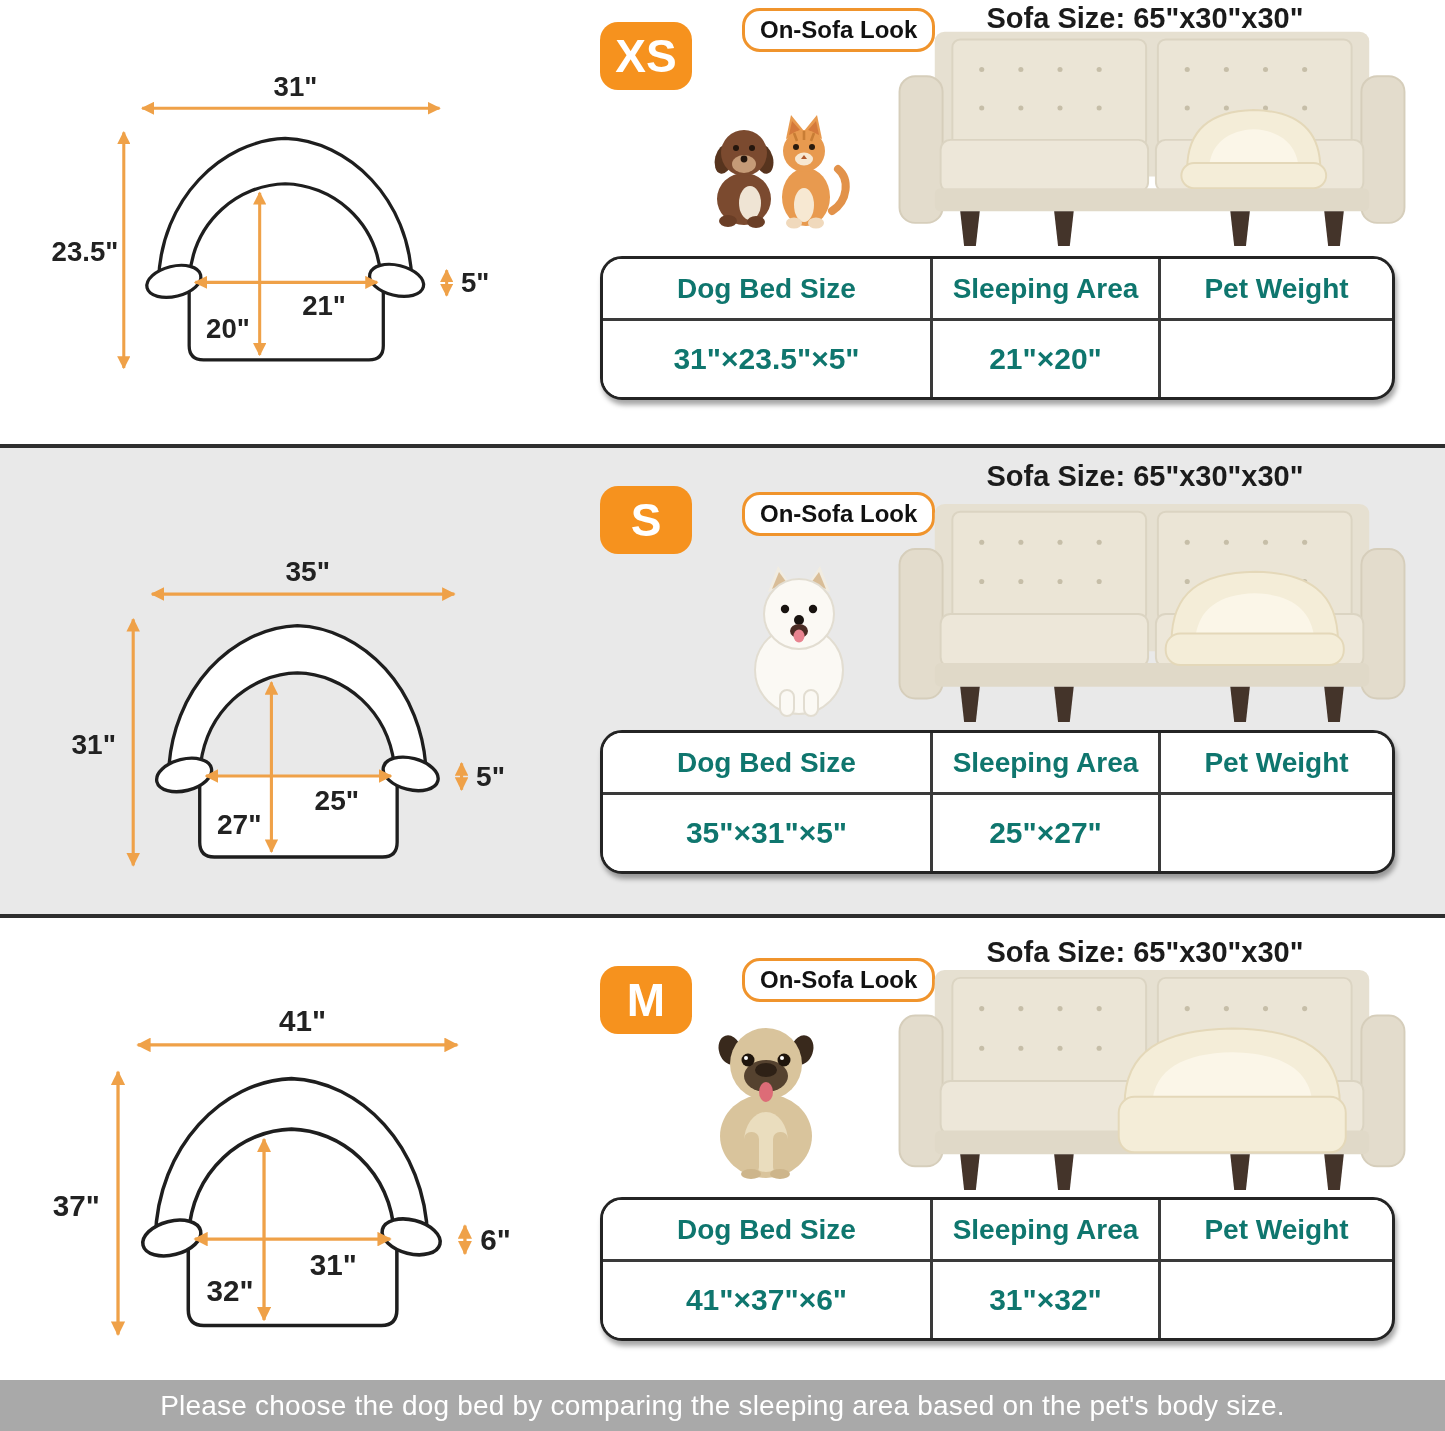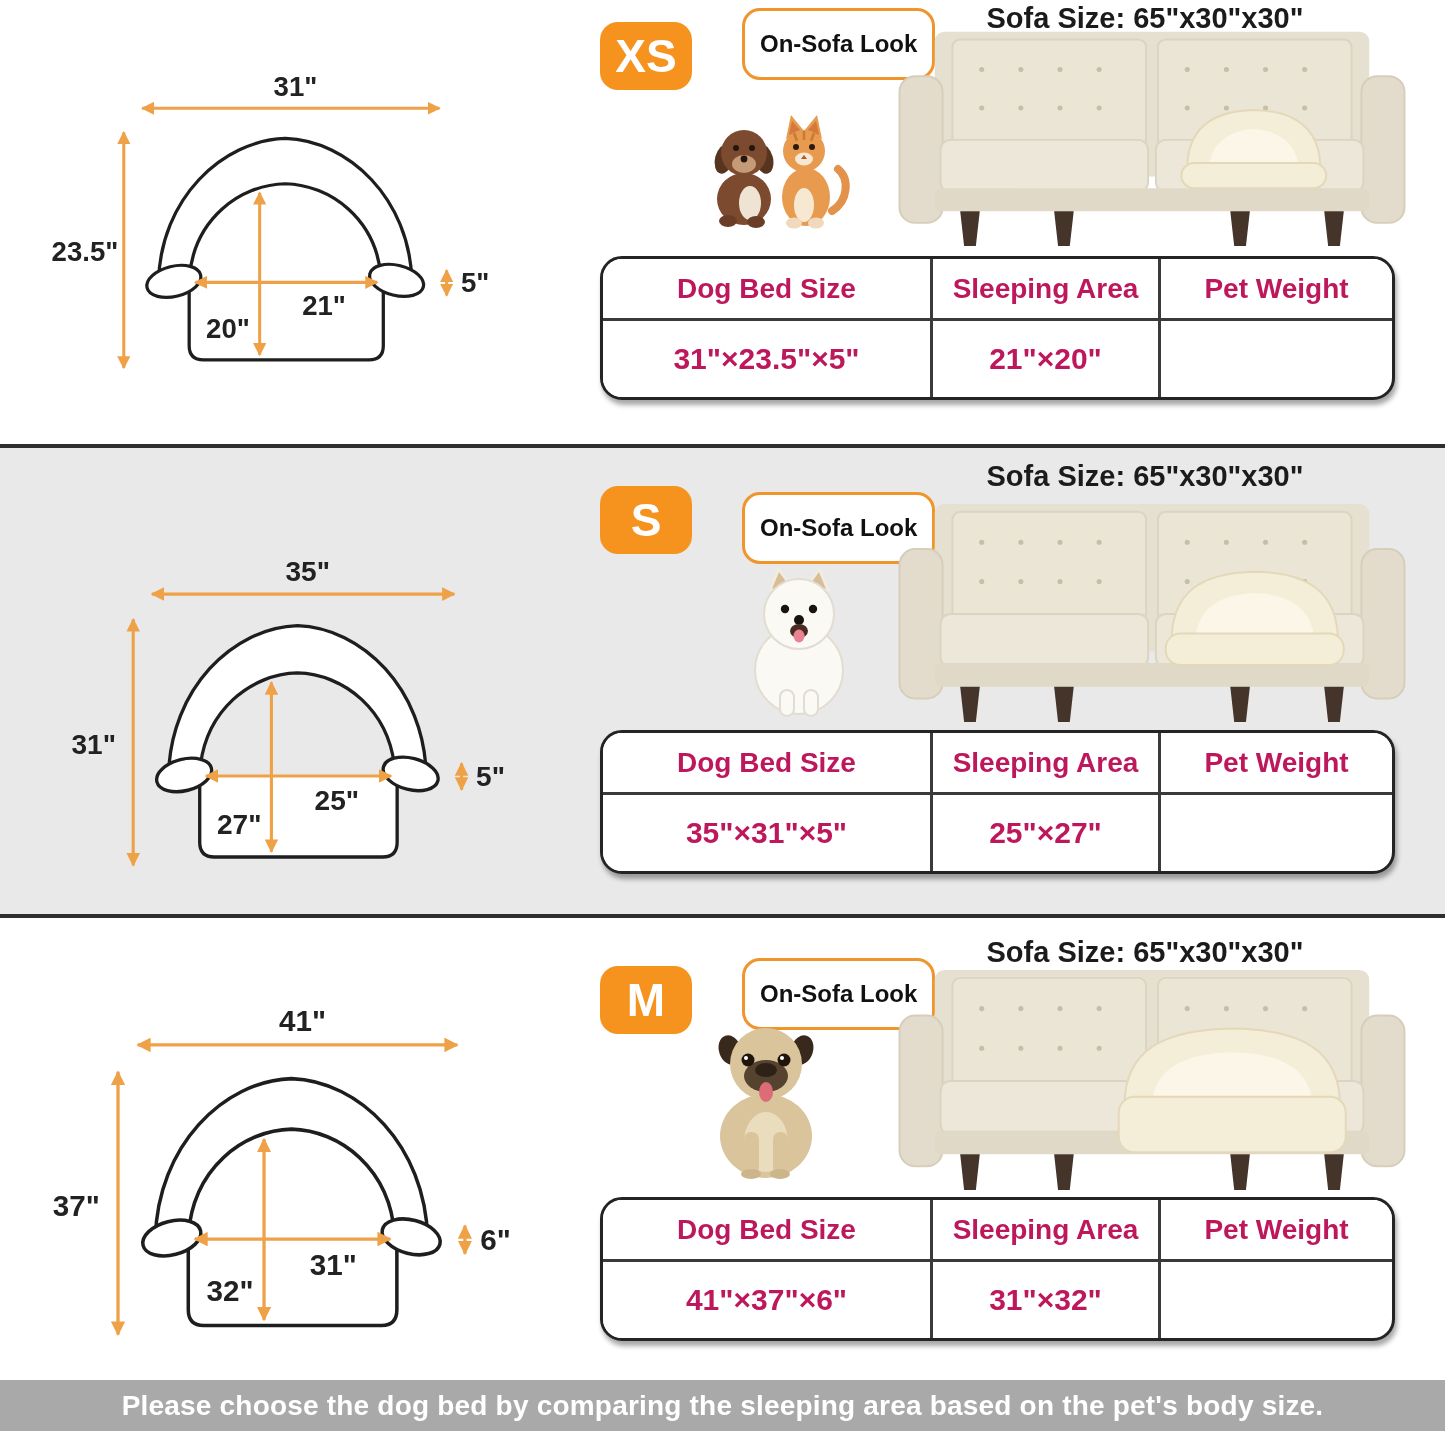--- a/index.html
+++ b/index.html
@@ -13,36 +13,36 @@
   .sec-m{height:462px}
 
   .diagram{position:absolute}
   .ink{stroke:#1e1e1e;stroke-width:3.2;stroke-linejoin:round}
   .arrows line{stroke:#EFA148;stroke-width:3}
   .dim-labels text{font-family:"Liberation Sans",sans-serif;font-size:27px;font-weight:600;fill:#222}
 
   .badge{position:absolute;width:92px;height:68px;background:#F6921E;border-radius:18px;
          display:flex;align-items:center;justify-content:center;color:#fff;font-size:46px;font-weight:bold}
   .pill{position:absolute;background:#fff;border:3px solid #F0942C;border-radius:18px;
-        padding:19px 15px;font-size:24px;font-weight:600;color:#111;white-space:nowrap}
+        padding:5px 15px;font-size:24px;font-weight:600;color:#111;white-space:nowrap}
   .sofa-size{position:absolute;width:430px;text-align:center;font-size:29px;font-weight:bold;color:#1b1b1b;white-space:nowrap}
   .pets{position:absolute}
   .sofa{position:absolute}
 
   .spec-table{position:absolute;left:600px;width:795px;background:#fff;border:3px solid #242424;border-radius:22px;
               overflow:hidden;box-shadow:2px 5px 5px rgba(0,0,0,.35);
               display:grid;grid-template-columns:330px 228px 231px;grid-template-rows:62px 76px}
-  .spec-table .cell{display:flex;align-items:center;justify-content:center;font-weight:bold;color:#be185d;background:#fff}
+  .spec-table .cell{display:flex;align-items:center;justify-content:center;font-weight:bold;color:#0f766e;background:#fff}
   .cell.hdr{font-size:28px;border-bottom:3px solid #3a3a3a}
   .cell.val{font-size:30px}
   .cell.c0,.cell.c1{border-right:3px solid #3a3a3a}
 
   .banner{position:absolute;left:0;top:1380px;width:100%;height:51px;background:#A9A9A9;
           display:flex;align-items:center;justify-content:center}
-  .banner span{color:#fff;font-size:28px;font-weight:bold;letter-spacing:.2px}
+  .banner span{color:#fff;font-size:28px;font-weight:normal;letter-spacing:.2px}
 
   
   .sec-xs .diagram{left:40px;top:68px}   .sec-xs .badge{left:600px;top:22px}  .sec-xs .pill{left:742px;top:8px}
   .sec-xs .sofa-size{left:930px;top:2px} .sec-xs .pets{left:698px;top:103px}  .sec-xs .sofa{left:878px;top:26px}
   .sec-xs .spec-table{top:256px}
 
   .sec-s .diagram{left:48px;top:104px}   .sec-s .badge{left:600px;top:38px}   .sec-s .pill{left:742px;top:44px}
   .sec-s .sofa-size{left:930px;top:12px} .sec-s .pets{left:724px;top:114px}   .sec-s .sofa{left:878px;top:50px}
   .sec-s .spec-table{top:282px}
 

